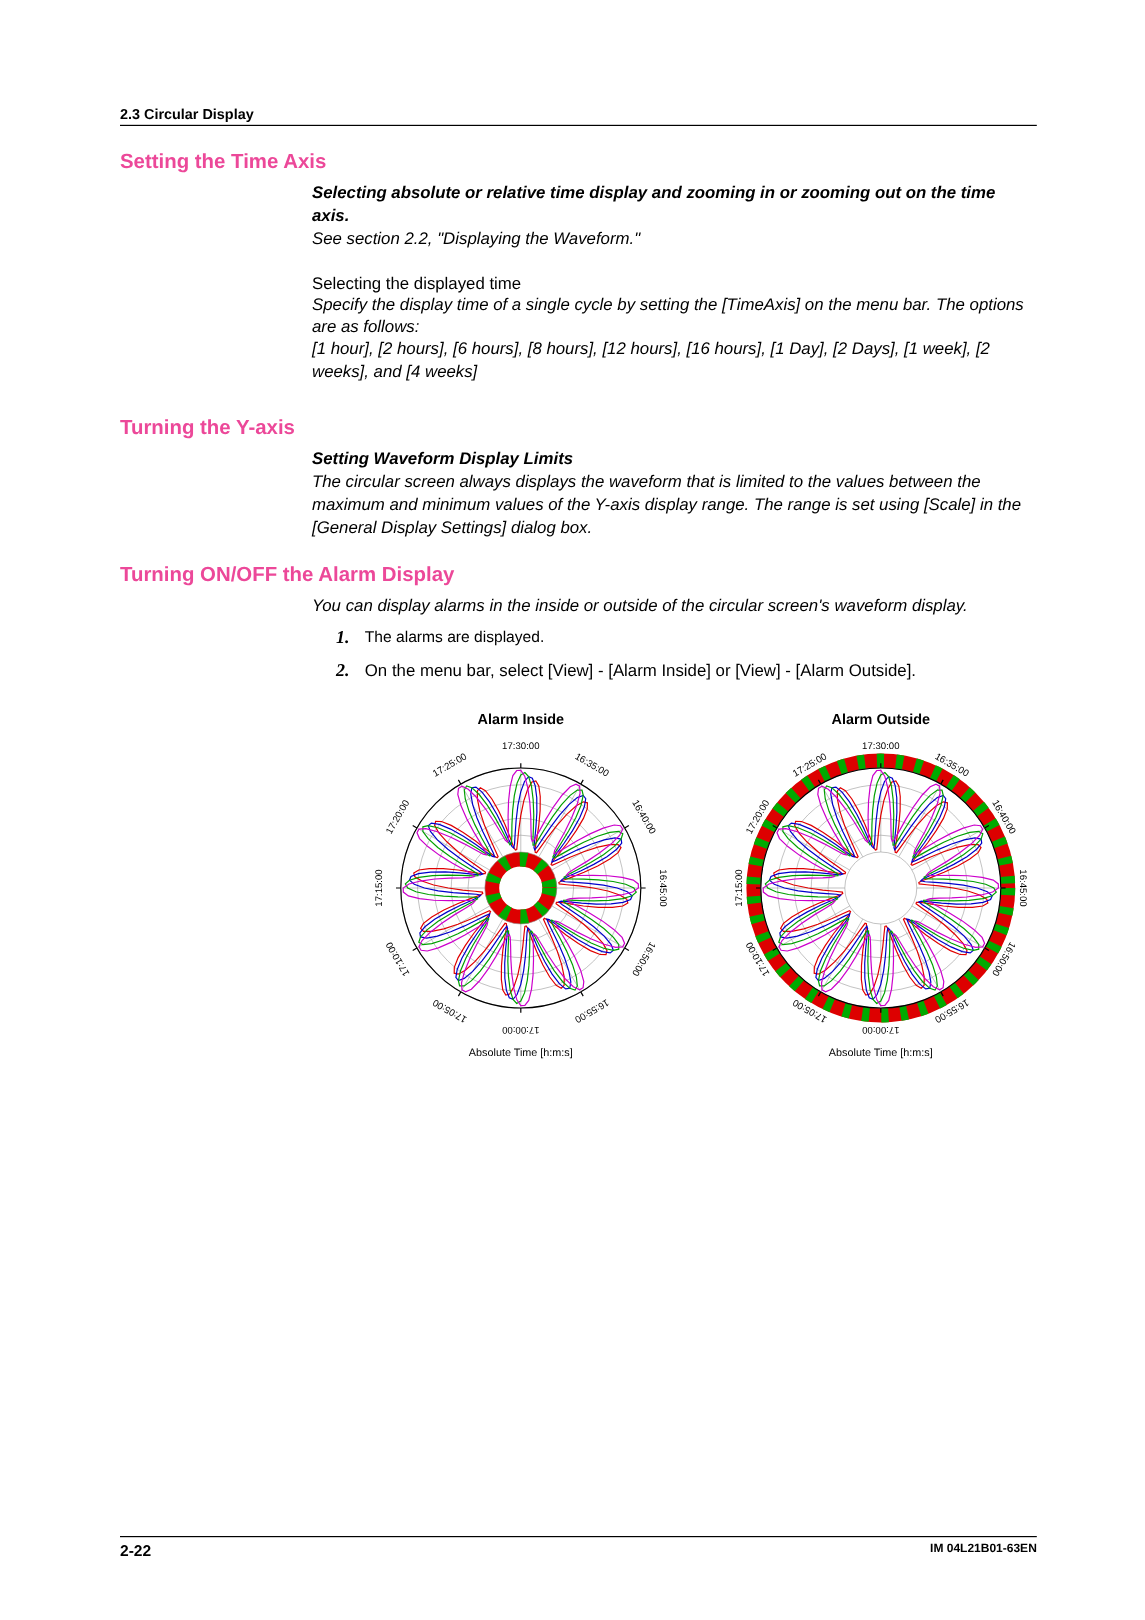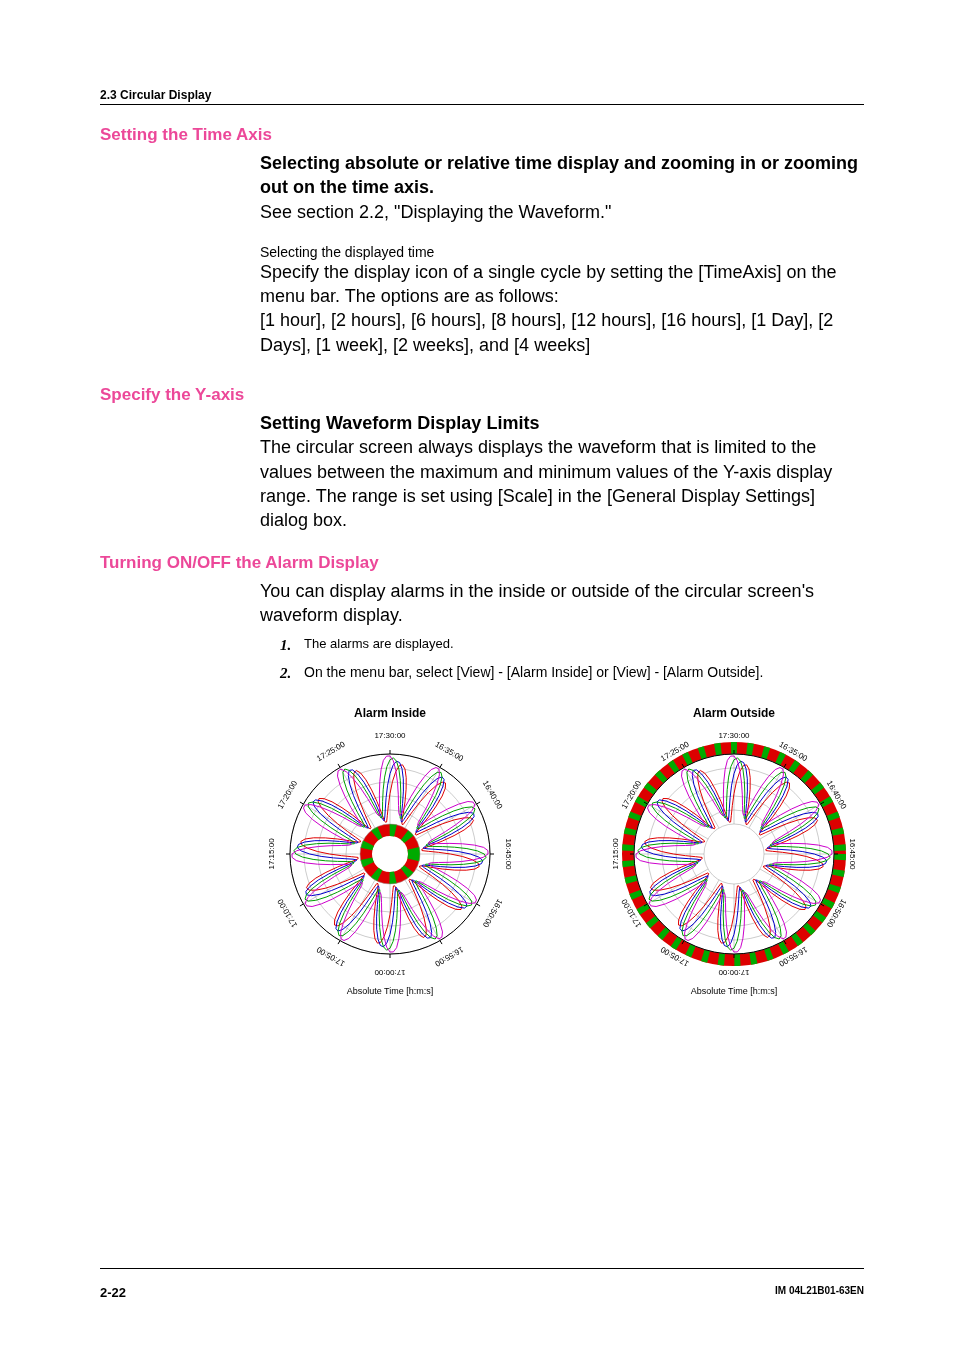--- a/index.html
+++ b/index.html
@@ -35,22 +35,23 @@
   }
   .indent-block {
     margin-left: 160px;
   }
   .bold {
     font-weight: bold;
     font-family: Arial, Helvetica, sans-serif;
     font-size: 14px;
   }
   .body-text {
-    font-size: 18px;
+    font-size: 14px;
     line-height: 1.35;
+    font-style: italic;
   }
   .sub-bold {
     font-weight: normal;
     font-size: 14px;
     margin-top: 20px;
   }
   ol.steps {
     list-style: none;
     padding: 0;
     margin: 8px 0 0 20px;
@@ -72,21 +73,21 @@
     font-size: 15px;
   }
   ol.steps li .sub {
     display: block;
     font-size: 13px;
     margin-top: 4px;
   }
   .charts {
     margin-top: 24px;
     display: flex;
-    justify-content: space-between;
+    justify-content: flex-end;
     gap: 40px;
   }
   .chart-box {
     width: 260px;
     text-align: center;
   }
   .chart-title {
     font-size: 12px;
     font-weight: bold;
     margin-bottom: 4px;
@@ -94,21 +95,21 @@
   .axis-label {
     font-size: 9px;
     margin-top: 2px;
   }
   .footer {
     position: absolute;
     bottom: 50px;
     left: 100px;
     right: 90px;
     border-top: 1.5px solid #000;
-    padding-top: 16px;
+    padding-top: 4px;
     font-size: 11px;
     display: flex;
     justify-content: space-between;
   }
   .footer .pg { font-weight: bold; font-size: 13px; }
   .footer .doc { font-weight: bold; font-size: 10px; text-align: right; }
   svg { display: block; margin: 0 auto; }
 </style>
 </head>
 <body>
@@ -116,25 +117,25 @@
 <div class="page">
 
   <div class="section-header">2.3  Circular Display</div>
 
   <div class="h-blue">Setting the Time Axis</div>
   <div class="indent-block">
     <div class="bold body-text">Selecting absolute or relative time display and zooming in or zooming out on the time axis.</div>
     <div class="body-text">See section 2.2, "Displaying the Waveform."</div>
 
     <div class="sub-bold">Selecting the displayed time</div>
-    <div class="body-text">Specify the display icon of a single cycle by setting the [TimeAxis] on the menu bar. The options are as follows:</div>
+    <div class="body-text">Specify the display time of a single cycle by setting the [TimeAxis] on the menu bar. The options are as follows:</div>
     <div class="body-text">[1 hour], [2 hours], [6 hours], [8 hours], [12 hours], [16 hours], [1 Day], [2 Days], [1 week], [2 weeks], and [4 weeks]</div>
   </div>
 
-  <div class="h-blue" style="margin-top:28px;">Specify the Y-axis</div>
+  <div class="h-blue" style="margin-top:28px;">Turning the Y-axis</div>
   <div class="indent-block">
     <div class="bold body-text">Setting Waveform Display Limits</div>
     <div class="body-text">The circular screen always displays the waveform that is limited to the values between the maximum and minimum values of the Y-axis display range. The range is set using [Scale] in the [General Display Settings] dialog box.</div>
   </div>
 
   <div class="h-blue" style="margin-top:20px;">Turning ON/OFF the Alarm Display</div>
   <div class="indent-block">
     <div class="body-text">You can display alarms in the inside or outside of the circular screen's waveform display.</div>
     <ol class="steps">
       <li>

